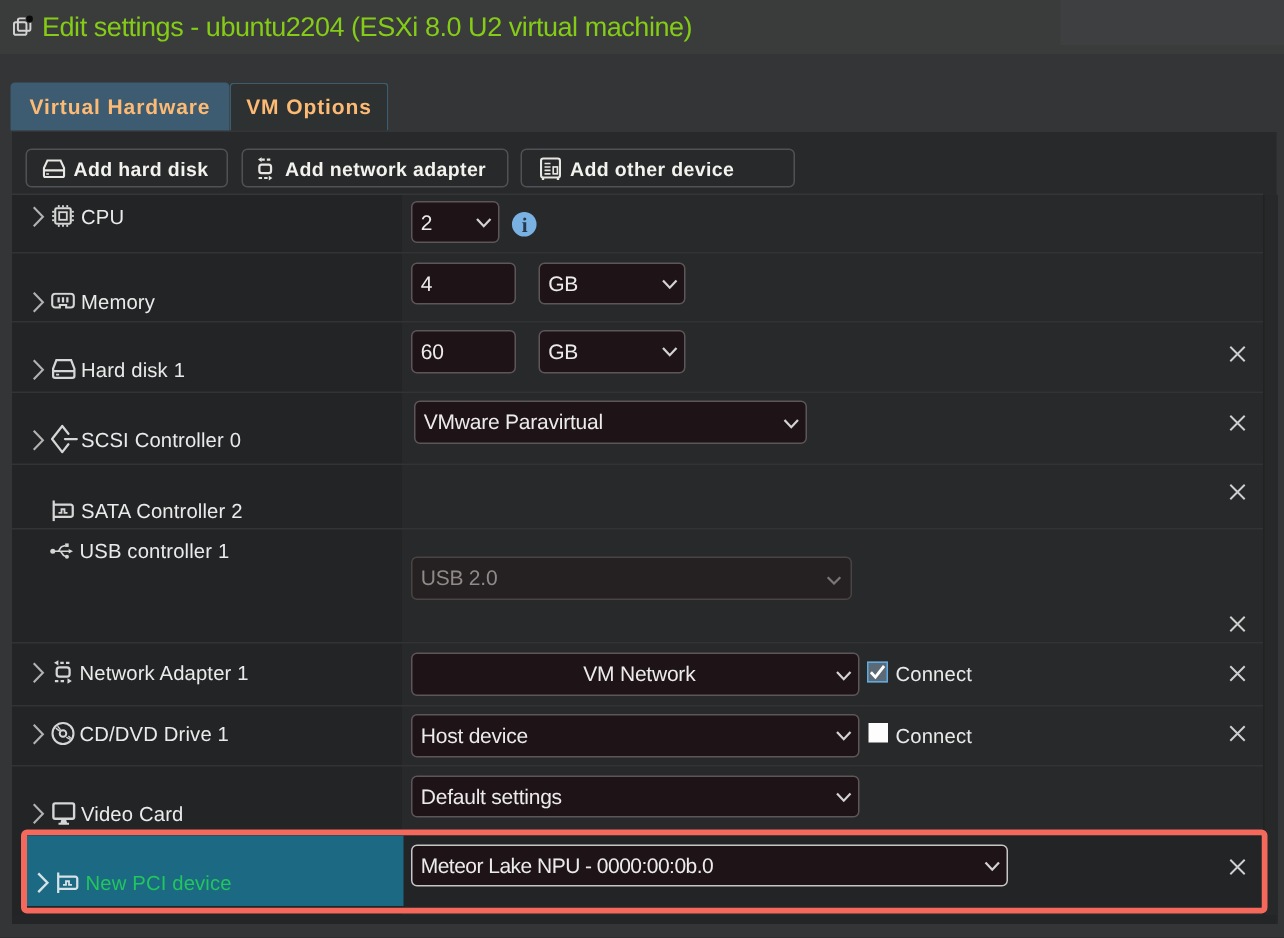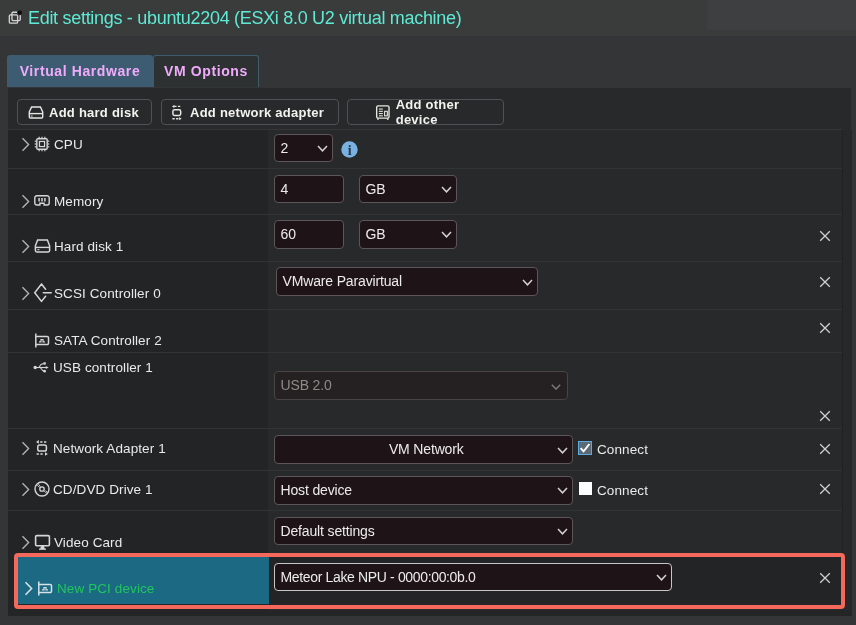--- a/index.html
+++ b/index.html
@@ -1,21 +1,21 @@
 <!DOCTYPE html>
 <html><head>
 <meta charset="utf-8">
 <style>
 html,body{margin:0;padding:0;}
 body{width:856px;height:625px;background:#333536;font-family:"Liberation Sans",sans-serif;overflow:hidden;position:relative;}
 .abs{position:absolute;}
 #header{left:0;top:0;width:856px;height:36px;background:#3a3c3c;}
 #hdr-sub{left:707px;top:0;width:149px;height:30px;background:#3d3f40;}
-#title{left:28px;top:0;height:36px;line-height:37px;font-size:18px;letter-spacing:-0.3px;color:#5eead4;white-space:nowrap;}
-.tab{top:55px;height:32px;box-sizing:border-box;font-size:14px;font-weight:bold;letter-spacing:0.6px;color:#f0abfc;text-align:center;}
+#title{left:28px;top:0;height:36px;line-height:37px;font-size:18px;letter-spacing:-0.3px;color:#84cc16;white-space:nowrap;}
+.tab{top:55px;height:32px;box-sizing:border-box;font-size:14px;font-weight:bold;letter-spacing:0.6px;color:#fdba74;text-align:center;}
 #tab1{left:7px;width:146px;background:#3d5c71;border-radius:3px 3px 0 0;line-height:32px;}
 #tab2{left:153px;width:106px;background:#2e3132;border:1px solid #3c5d6e;border-bottom:none;border-radius:3px 3px 0 0;line-height:31px;}
 #panel{left:8px;top:88px;width:843px;height:528px;background:#28292a;}
 #labelcol{left:8px;top:130px;width:260px;height:486px;background:#232425;}
 #rightstrip{left:842px;top:130px;width:10px;height:486px;background:#272829;border-left:1px solid #212223;box-sizing:border-box;}
 .sep{left:8px;width:834px;height:1px;background:#313335;}
 .btn{top:99px;height:26px;box-sizing:border-box;border:1px solid #4e5254;border-radius:4px;background:#28292a;color:#f2f2ee;font-size:13px;font-weight:bold;letter-spacing:0.25px;display:flex;align-items:center;}
 .rowlbl{display:flex;align-items:center;color:#e9eaea;font-size:13.5px;letter-spacing:0.1px;white-space:nowrap;}
 .sel{box-sizing:border-box;background:#1e1316;border:1px solid #5d5658;border-radius:4px;color:#ecebeb;font-size:14px;letter-spacing:-0.15px;line-height:26px;padding-left:5.5px;white-space:nowrap;}
 .xic{width:14px;height:14px;}
@@ -59,21 +59,21 @@
     <g stroke="#e6e6e2" fill="none">
       <rect x="4.9" y="5.8" width="7.8" height="5.6" rx="1.6" stroke-width="1.5"></rect>
       <path d="M6.2 2.4 h7" stroke-width="1.4" stroke-dasharray="2.3 1.4"></path>
       <path d="M6.4 0.8 L4 2.4 L6.4 4 z" fill="#e6e6e2" stroke="none"></path>
       <path d="M4.4 14.7 h6.6" stroke-width="1.4" stroke-dasharray="2.3 1.4"></path>
       <path d="M11.2 13.1 L13.6 14.7 L11.2 16.3 z" fill="#e6e6e2" stroke="none"></path>
     </g>
   </svg>
   <span style="margin-left:5px">Add network adapter</span>
 </div>
-<div class="btn abs" style="left:347px;width:157px;padding-left:16px;">
+<div class="btn abs" style="left:347px;width:183px;">
   <svg style="margin-left:11px" width="16" height="17" viewBox="0 0 16 17">
     <rect x="1.7" y="1.7" width="12.6" height="12.6" rx="1.5" fill="none" stroke="#e6e6e2" stroke-width="1.4"></rect>
     <line x1="4" y1="5" x2="8" y2="5" stroke="#e6e6e2" stroke-width="1.1"></line>
     <line x1="4" y1="7.3" x2="8" y2="7.3" stroke="#e6e6e2" stroke-width="1.1"></line>
     <line x1="4" y1="9.6" x2="8" y2="9.6" stroke="#e6e6e2" stroke-width="1.1"></line>
     <line x1="4" y1="11.9" x2="8" y2="11.9" stroke="#e6e6e2" stroke-width="1.1"></line>
     <rect x="9.8" y="7.3" width="2.8" height="4.6" fill="none" stroke="#e6e6e2" stroke-width="1.1"></rect>
     <line x1="3" y1="14.3" x2="3" y2="16" stroke="#e6e6e2" stroke-width="1.6"></line>
     <line x1="13" y1="14.3" x2="13" y2="16" stroke="#e6e6e2" stroke-width="1.6"></line>
   </svg>

